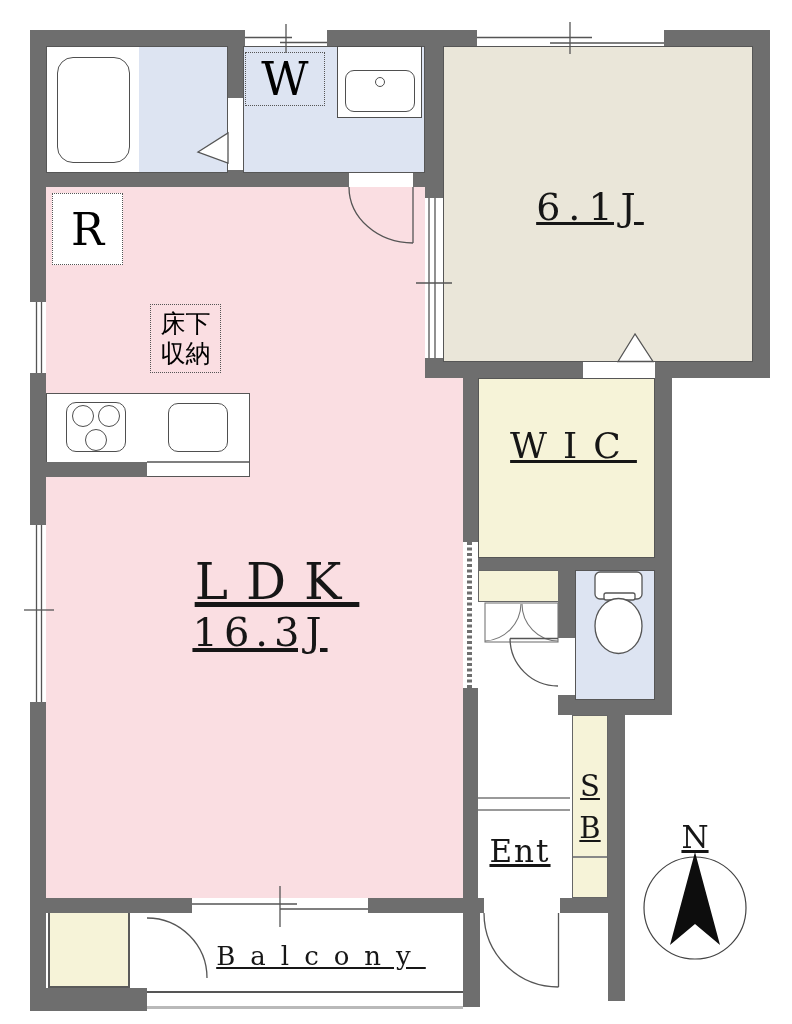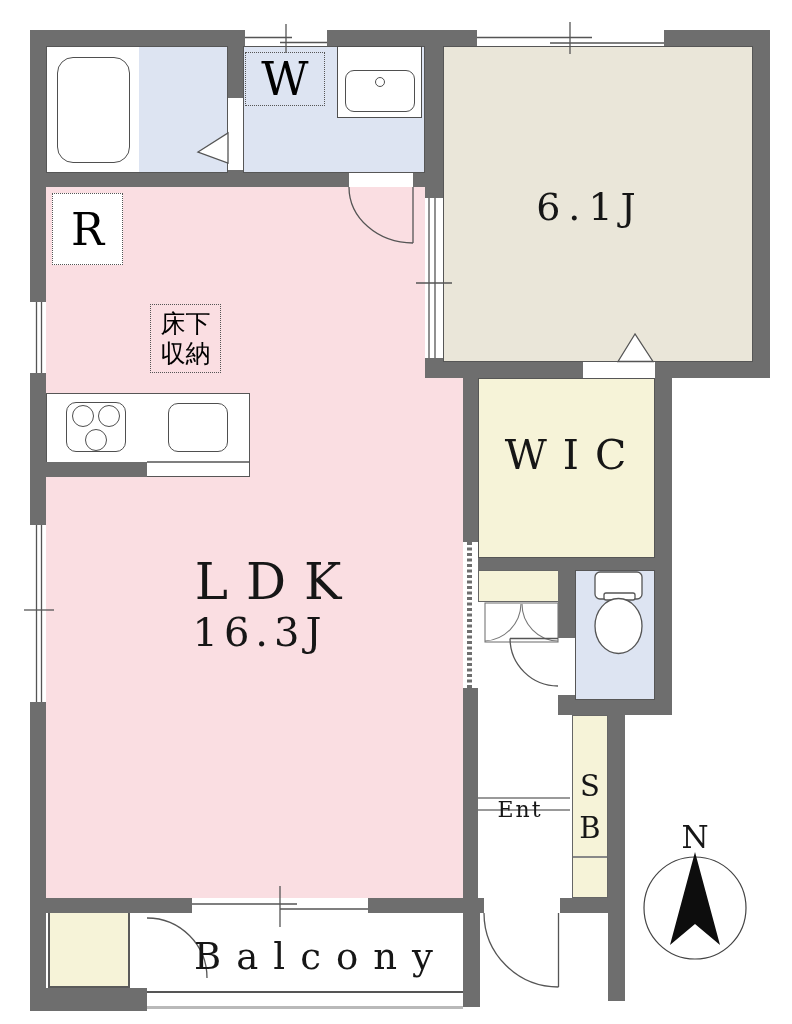--- a/index.html
+++ b/index.html
@@ -10,21 +10,21 @@
     --yellow:#f6f3d8; --outline:#565656; --text:#161616;
   }
   .abs{position:absolute;box-sizing:border-box;}
   .wall{position:absolute;background:var(--wall);}
   .cut{position:absolute;background:#fff;}
   .floor{position:absolute;box-sizing:border-box;}
   .fix{position:absolute;box-sizing:border-box;background:#fff;border:1.4px solid #4f4f4f;}
   .dot{position:absolute;box-sizing:border-box;border:1.6px dotted #555;
        display:flex;align-items:center;justify-content:center;}
   .lbl{position:absolute;box-sizing:border-box;color:var(--text);
-       display:flex;align-items:center;justify-content:center;text-align:right;white-space:pre;}
+       display:flex;align-items:center;justify-content:center;text-align:right;white-space:pre;text-decoration:underline;}
   .railT{position:absolute;background:#555;}
   .railB{position:absolute;background:#b9b9b9;}
   svg{position:absolute;left:0;top:0;}
 </style>
 </head>
 <body>
 
 <div class="floor" style="left:46px;top:46px;width:182px;height:127px;background:#fff;border:1px solid var(--outline);">
   <div class="abs" style="left:92px;top:0;width:88px;height:125px;background:var(--blue);"></div>
   <div class="abs" style="left:10px;top:10px;width:73px;height:106px;background:#fff;border:1.4px solid #4f4f4f;border-radius:16px;"></div>
@@ -194,24 +194,24 @@
 <div class="dot" style="left:150px;top:304px;width:71px;height:69px;font-size:25px;line-height:1.2;flex-direction:column;">
   <span>床下</span>
   <span>収納</span>
 </div>
 
 <div class="lbl" style="left:500px;top:180px;width:180px;height:54px;font-size:38px;letter-spacing:8px;">6.1J</div>
 
 <div class="lbl" style="left:180px;top:558px;width:180px;height:48px;font-size:50px;letter-spacing:18px;padding-left:14px;">LDK</div>
 <div class="lbl" style="left:170px;top:608px;width:180px;height:48px;font-size:40px;letter-spacing:6px;">16.3J</div>
 
-<div class="lbl" style="left:490px;top:430px;width:155px;height:50px;font-size:41px;letter-spacing:16px;padding-left:12px;">WIC</div>
-
-<div class="lbl" style="left:480px;top:794px;width:80px;height:30px;font-size:22px;letter-spacing:2px;">Ent</div>
+<div class="lbl" style="left:490px;top:420px;width:155px;height:50px;font-size:36px;letter-spacing:16px;padding-left:12px;">WIC</div>
+
+<div class="lbl" style="left:480px;top:836px;width:80px;height:30px;font-size:31px;letter-spacing:2px;">Ent</div>
 
 <div class="lbl" style="left:572px;top:762px;width:36px;height:90px;font-size:29px;flex-direction:column;line-height:42px;">
   <span>S</span>
   <span>B</span>
 </div>
 
-<div class="lbl" style="left:150px;top:936px;width:330px;height:40px;font-size:37px;letter-spacing:15px;padding-left:12px;">Balcony</div>
+<div class="lbl" style="left:150px;top:936px;width:330px;height:40px;font-size:26px;letter-spacing:15px;padding-left:12px;">Balcony</div>
 
 <div class="lbl" style="left:673px;top:820px;width:44px;height:34px;font-size:31px;">N</div>
 
 </body></html>

